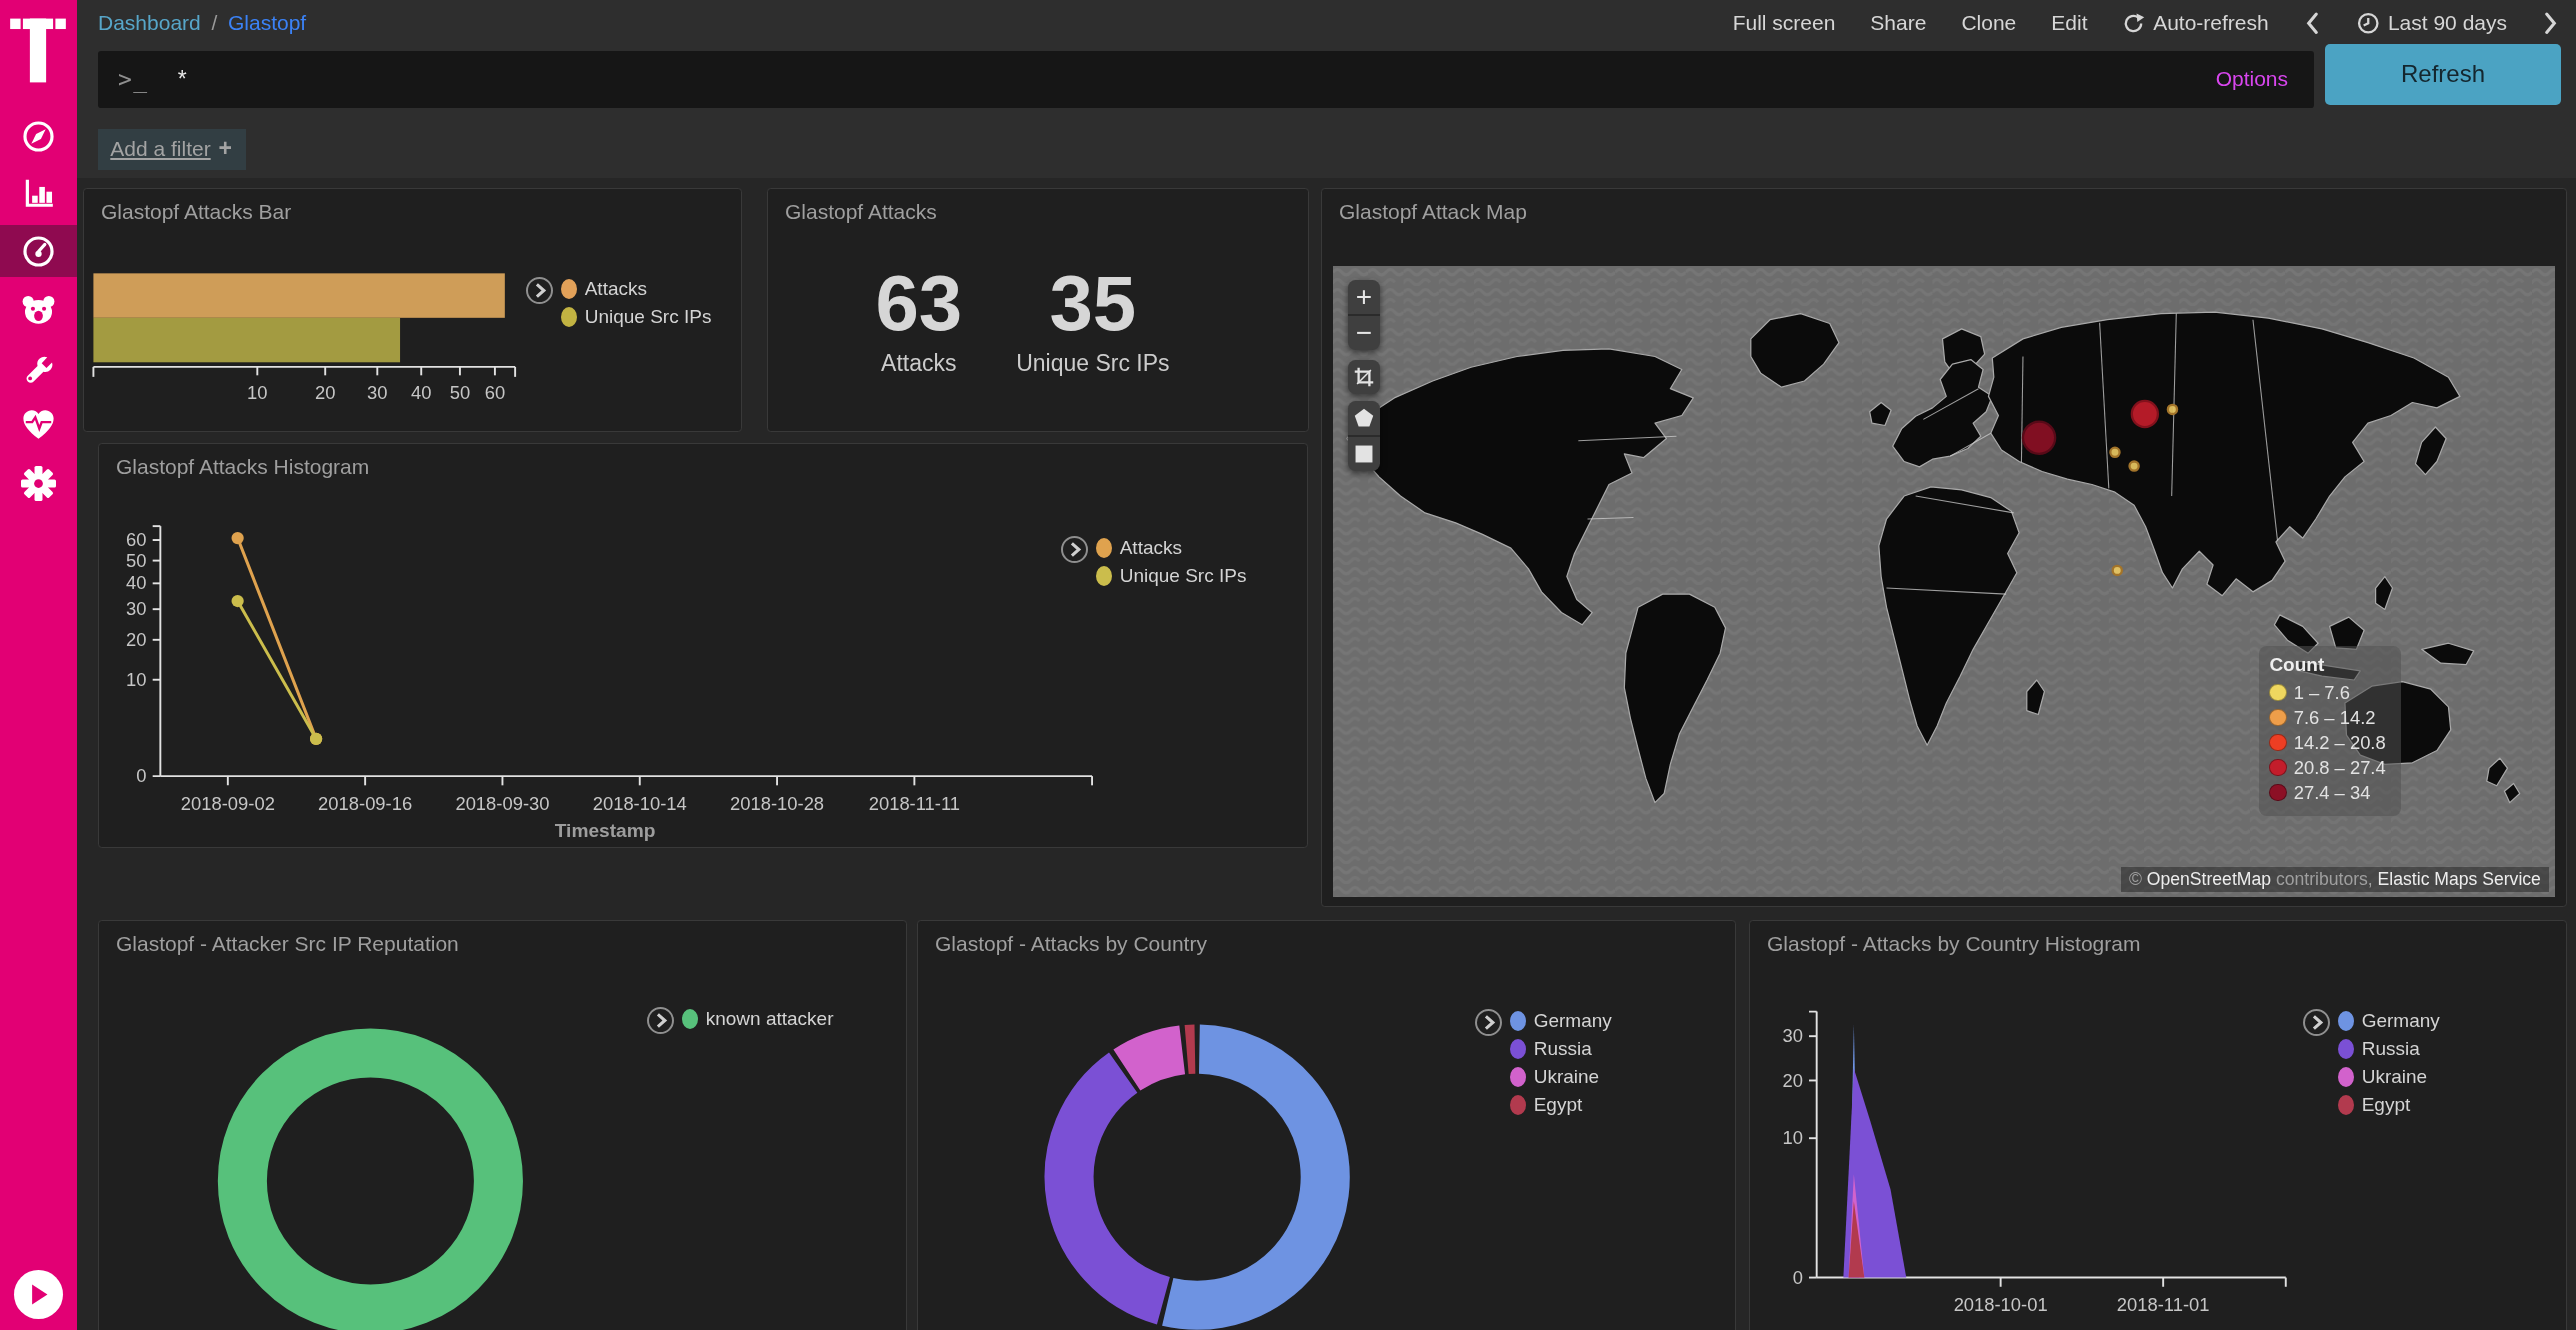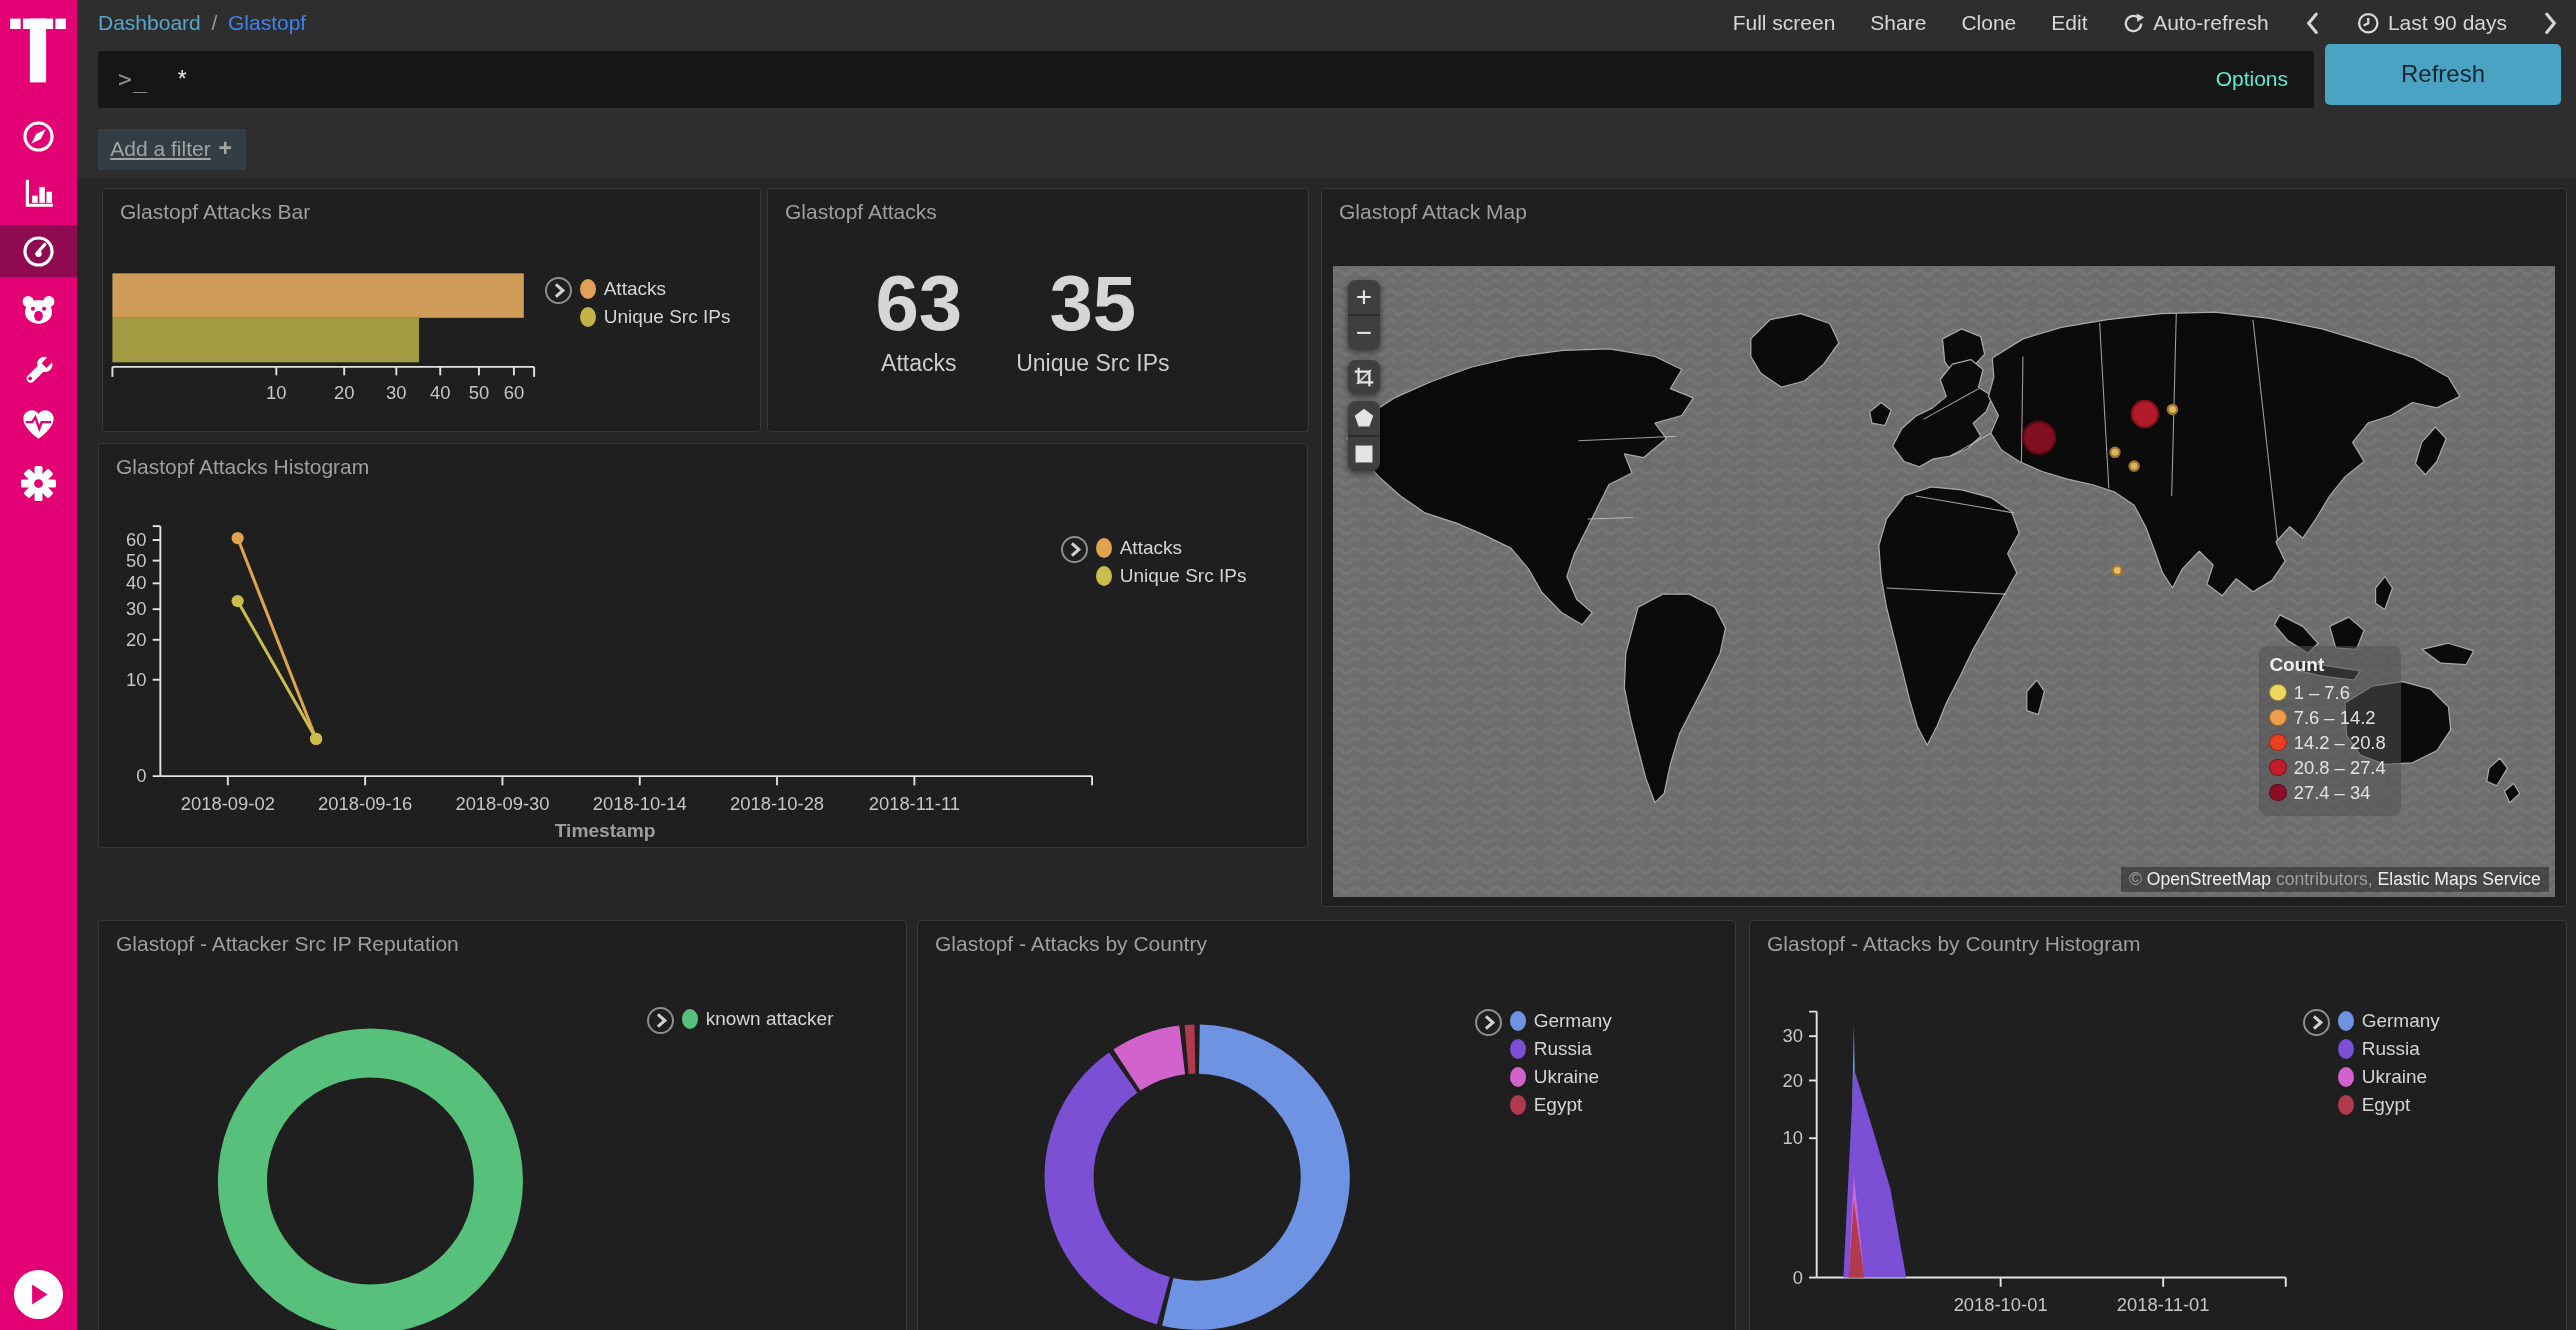--- a/index.html
+++ b/index.html
@@ -17,21 +17,21 @@
     font-size:21px;color:#d6d6d6;}
   .topmenu .mi{display:flex;align-items:center;gap:7.7px;cursor:pointer;}
   .icn{display:inline-flex;align-items:center;justify-content:center;}
 
   
   .querybar{position:absolute;left:0;top:46px;width:2576px;height:71px;background:#2e2e2e;border-bottom:1.5px solid #1d1d1d;}
   .qinput{position:absolute;left:98px;top:4.6px;width:2216px;height:57px;background:#161616;border-radius:3.1px;
     display:flex;align-items:center;font-size:23px;}
   .qprompt{color:#8f8f8f;margin-left:20px;letter-spacing:1.5px;font-family:"DejaVu Sans Mono","Liberation Mono",monospace;}
   .qtext{color:#e8e8e8;margin-left:29px;}
-  .qoptions{position:absolute;right:26px;color:#5eead4;font-size:21px;cursor:pointer;}
+  .qoptions{position:absolute;right:26px;color:#d946ef;font-size:21px;cursor:pointer;}
   .refresh-btn{position:absolute;left:2325px;top:-2.3px;width:236px;height:61px;background:#4ba3c3;border:none;
     border-radius:5px;font-size:24px;color:#14262e;font-family:inherit;cursor:pointer;}
 
   
   .filterbar{position:absolute;left:0;top:117px;width:2576px;height:61px;background:#2e2e2e;border-bottom:2.3px solid #141414;}
   .addfilter{position:absolute;left:98px;top:12.3px;background:rgba(79,168,207,.13);padding:6.1px 14px 7.7px 12.3px;
     font-size:21px;color:#a3a3a3;cursor:pointer;display:flex;align-items:center;gap:7.7px;}
   .addfilter .lbl{text-decoration:underline;}
   .addfilter .plus{font-weight:bold;font-size:23px;text-decoration:none;}
 
@@ -146,21 +146,21 @@
 
   <div class="filterbar">
     <div class="addfilter">
       <span class="lbl">Add a filter</span>
       <span class="plus">+</span>
     </div>
   </div>
 
   <div class="dash">
 
-    <div class="panel" style="left:102px;top:10px;width:657px;height:242px">
+    <div class="panel" style="left:83px;top:10px;width:657px;height:242px">
       <div class="ptitle">Glastopf Attacks Bar</div>
       <svg id="svg-bar" class="fillsvg" width="656" height="240" viewBox="0 0 855 313">
           <rect x="12" y="110" width="536.558365883899" height="58" fill="#cf9d58"></rect>
           <rect x="12" y="168" width="399.92699333753404" height="58" fill="#a39b41"></rect>
           <line x1="12" y1="232" x2="562" y2="232" stroke="#e2e2e2" stroke-width="2.5"></line>
           <line x1="12" y1="232" x2="12" y2="245" stroke="#e2e2e2" stroke-width="2.5"></line>
           <line x1="562" y1="232" x2="562" y2="245" stroke="#e2e2e2" stroke-width="2.5"></line>
           <line x1="225.76996982738243" y1="232" x2="225.76996982738243" y2="243" stroke="#e2e2e2" stroke-width="2.5"></line>
           <text x="225.76996982738243" y="274" fill="#c6c6c6" font-size="24" text-anchor="middle">10</text>
           <line x1="314.31639055797154" y1="232" x2="314.31639055797154" y2="243" stroke="#e2e2e2" stroke-width="2.5"></line>

